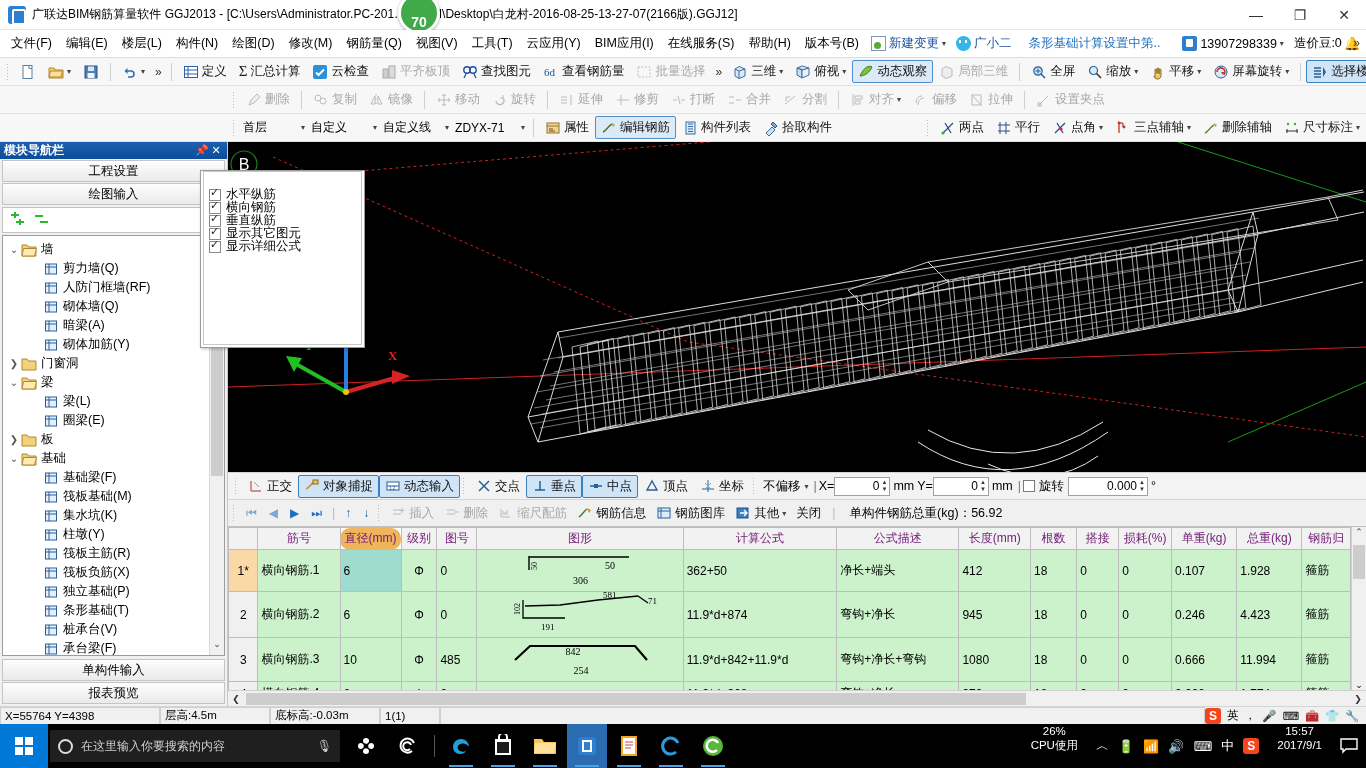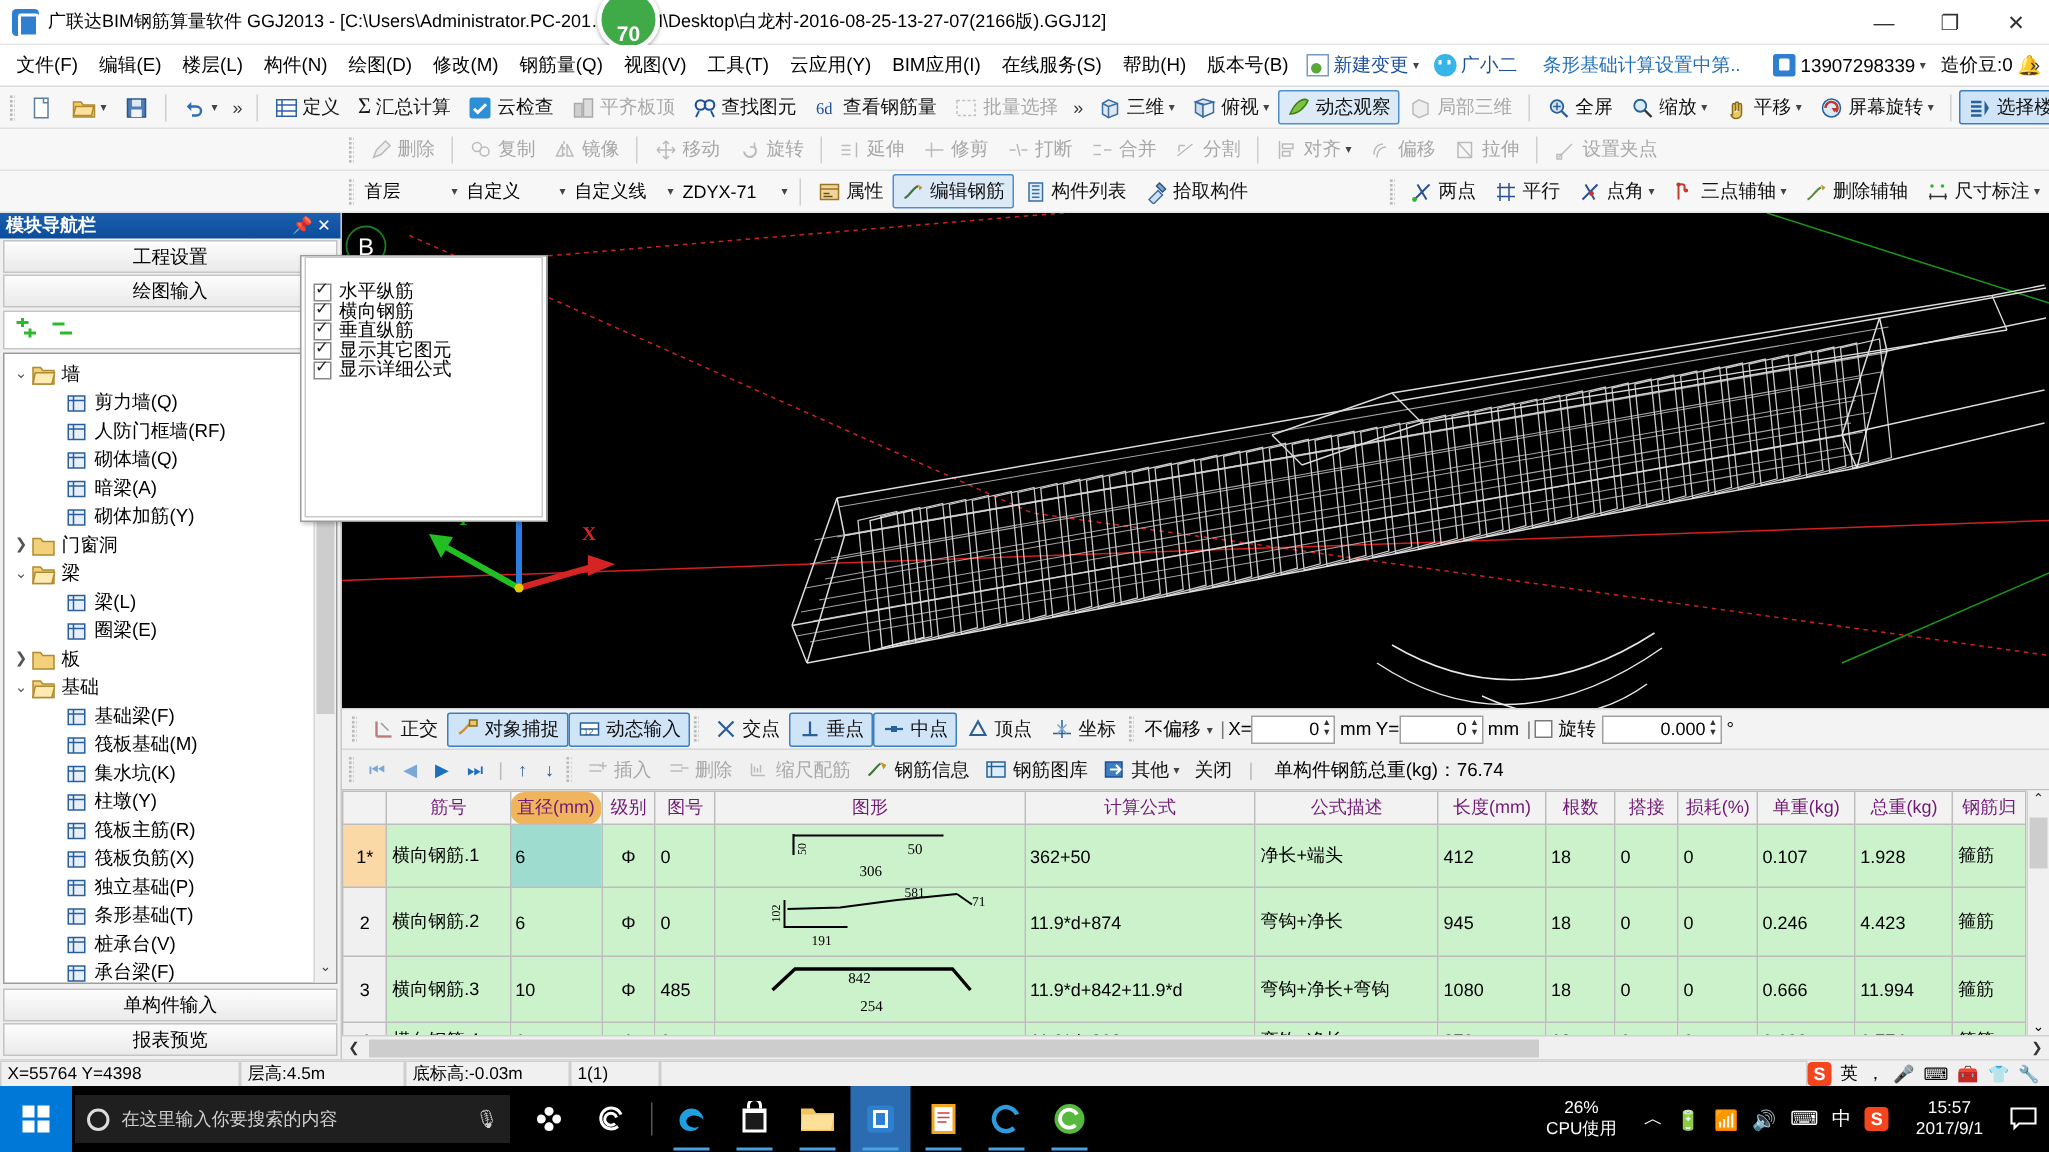--- a/index.html
+++ b/index.html
@@ -200,21 +200,21 @@
   .search {
     width: 290px; height: 32px; background: #1f1f1f; margin-left: 2px; display: flex; align-items: center;
     color: #cfcfcf; font-size: 12px; padding: 0 8px; gap: 8px;
   }
   .search .circ { width: 15px; height: 15px; border: 2px solid #dcdcdc; border-radius: 50%; flex:none;}
   .search .txt { flex: 1; }
   .tb-apps { display: flex; align-items: center; gap: 2px; margin-left: 6px; }
   .tapp { width: 40px; height: 44px; display: flex; align-items: center; justify-content: center; position: relative;}
   .tapp.run:after { content:""; position:absolute; bottom:1px; left:8px; right:8px; height:2px; background:#4aa3e0; }
   .tapp.active { background: #2b6cb0; }
-  .tright { margin-left: auto; display: flex; align-items: center; height: 44px; color: #fff; font-size: 11.5px; }
+  .tright { margin-left: auto; display: flex; height: 44px; color: #fff; font-size: 11.5px; }
   .cpu { text-align: center; line-height: 14px; padding: 0 10px; }
   .trayicons { display: flex; align-items: center; gap: 9px; padding: 0 8px; font-size: 13px; color: #fff;}
   .clock { text-align: center; line-height: 14px; padding: 0 10px; }
   .notif { width: 34px; display: flex; align-items: center; justify-content: center; }
 
   
   .floatpanel {
     position: absolute; left: 200px; top: 170px; width: 165px; height: 178px;
     background: #fff; border: 1px solid #9c9c9c; box-shadow: 1px 1px 3px rgba(0,0,0,.25);
     z-index: 40; display: flex; flex-direction: column;
@@ -1163,21 +1163,21 @@
                 <rect x="2" y="3" width="11" height="10" fill="#3b7fbf" stroke="#1b4f9c"></rect>
                 <path d="M5 8h6M9 5l3 3-3 3" fill="none" stroke="#fff" stroke-width="1.4"></path>
               </svg>
             <span>其他</span>
             <span class="chev">▾</span>
           </div>
           <div class="rbtn">
             <span>关闭</span>
           </div>
           <span style="color:#bbb;padding:0 6px">|</span>
-          <span class="totalw">单构件钢筋总重(kg)：76.74</span>
+          <span class="totalw">单构件钢筋总重(kg)：56.92</span>
         </div>
 
         <div class="grid-wrap">
           <div style="flex:1; overflow:hidden;">
             <table class="grid">
               <colgroup id="grid-cols">
                   <col style="width: 28px;">
                   <col style="width: 78px;">
                   <col style="width: 58px;">
                   <col style="width: 34px;">

